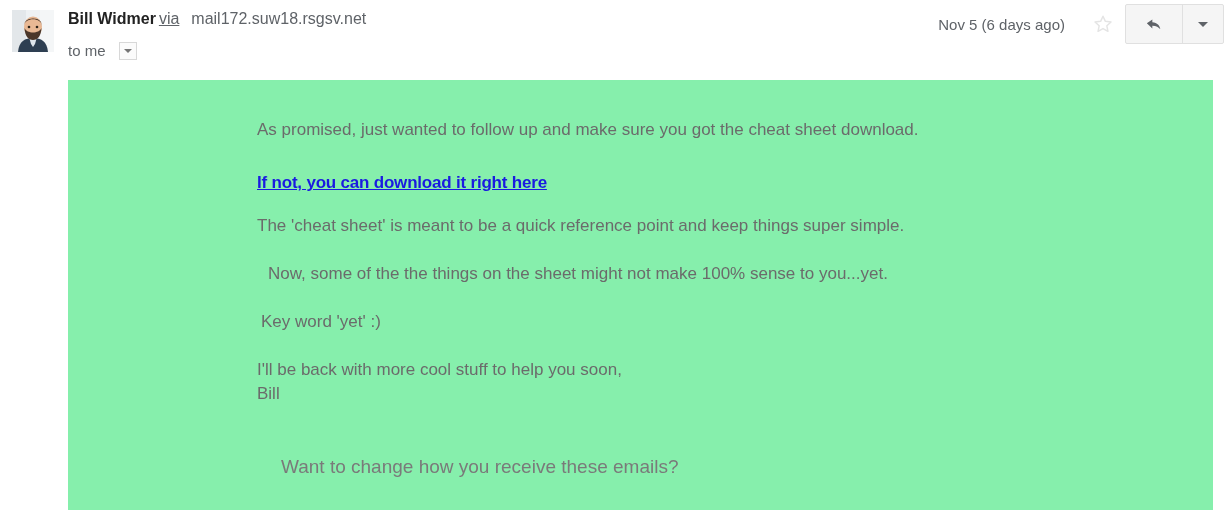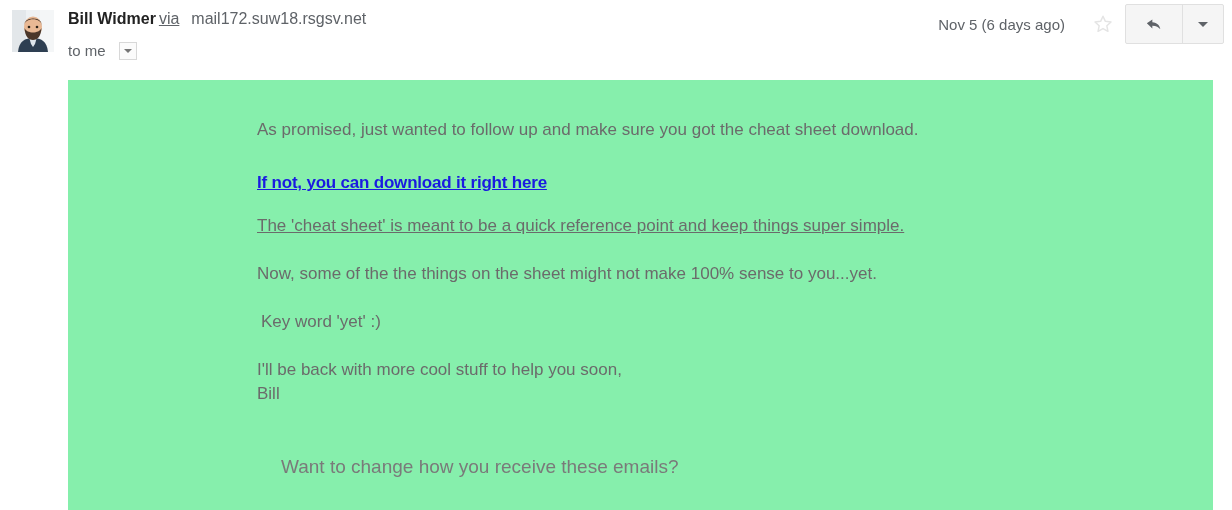--- a/index.html
+++ b/index.html
@@ -147,22 +147,22 @@
   .p1 { position: absolute; top: 38px; left: 0; }
   .cta-wrap { position: absolute; top: 84px; left: 0; margin-top: 7px; }
   .cta-link {
     font-size: 17px;
     line-height: 24px;
     font-weight: bold;
     color: #1a1ae0;
     text-decoration: underline;
     letter-spacing: -0.2px;
   }
-  .p2 { position: absolute; top: 134px; left: 0; text-decoration: underline; }
-  .p3 { position: absolute; top: 182px; left: 0; }
+  .p2 { position: absolute; top: 134px; left: 0; }
+  .p3 { position: absolute; top: 182px; left: 11px; }
   .p4 { position: absolute; top: 230px; left: 4px; }
   .p5 { position: absolute; top: 278px; left: 0; }
   .p5 span { display: block; }
 
   .footer {
     position: absolute;
     top: 375px; left: 0;
     font-size: 19px;
     line-height: 24px;
     color: #7a7a7a;

